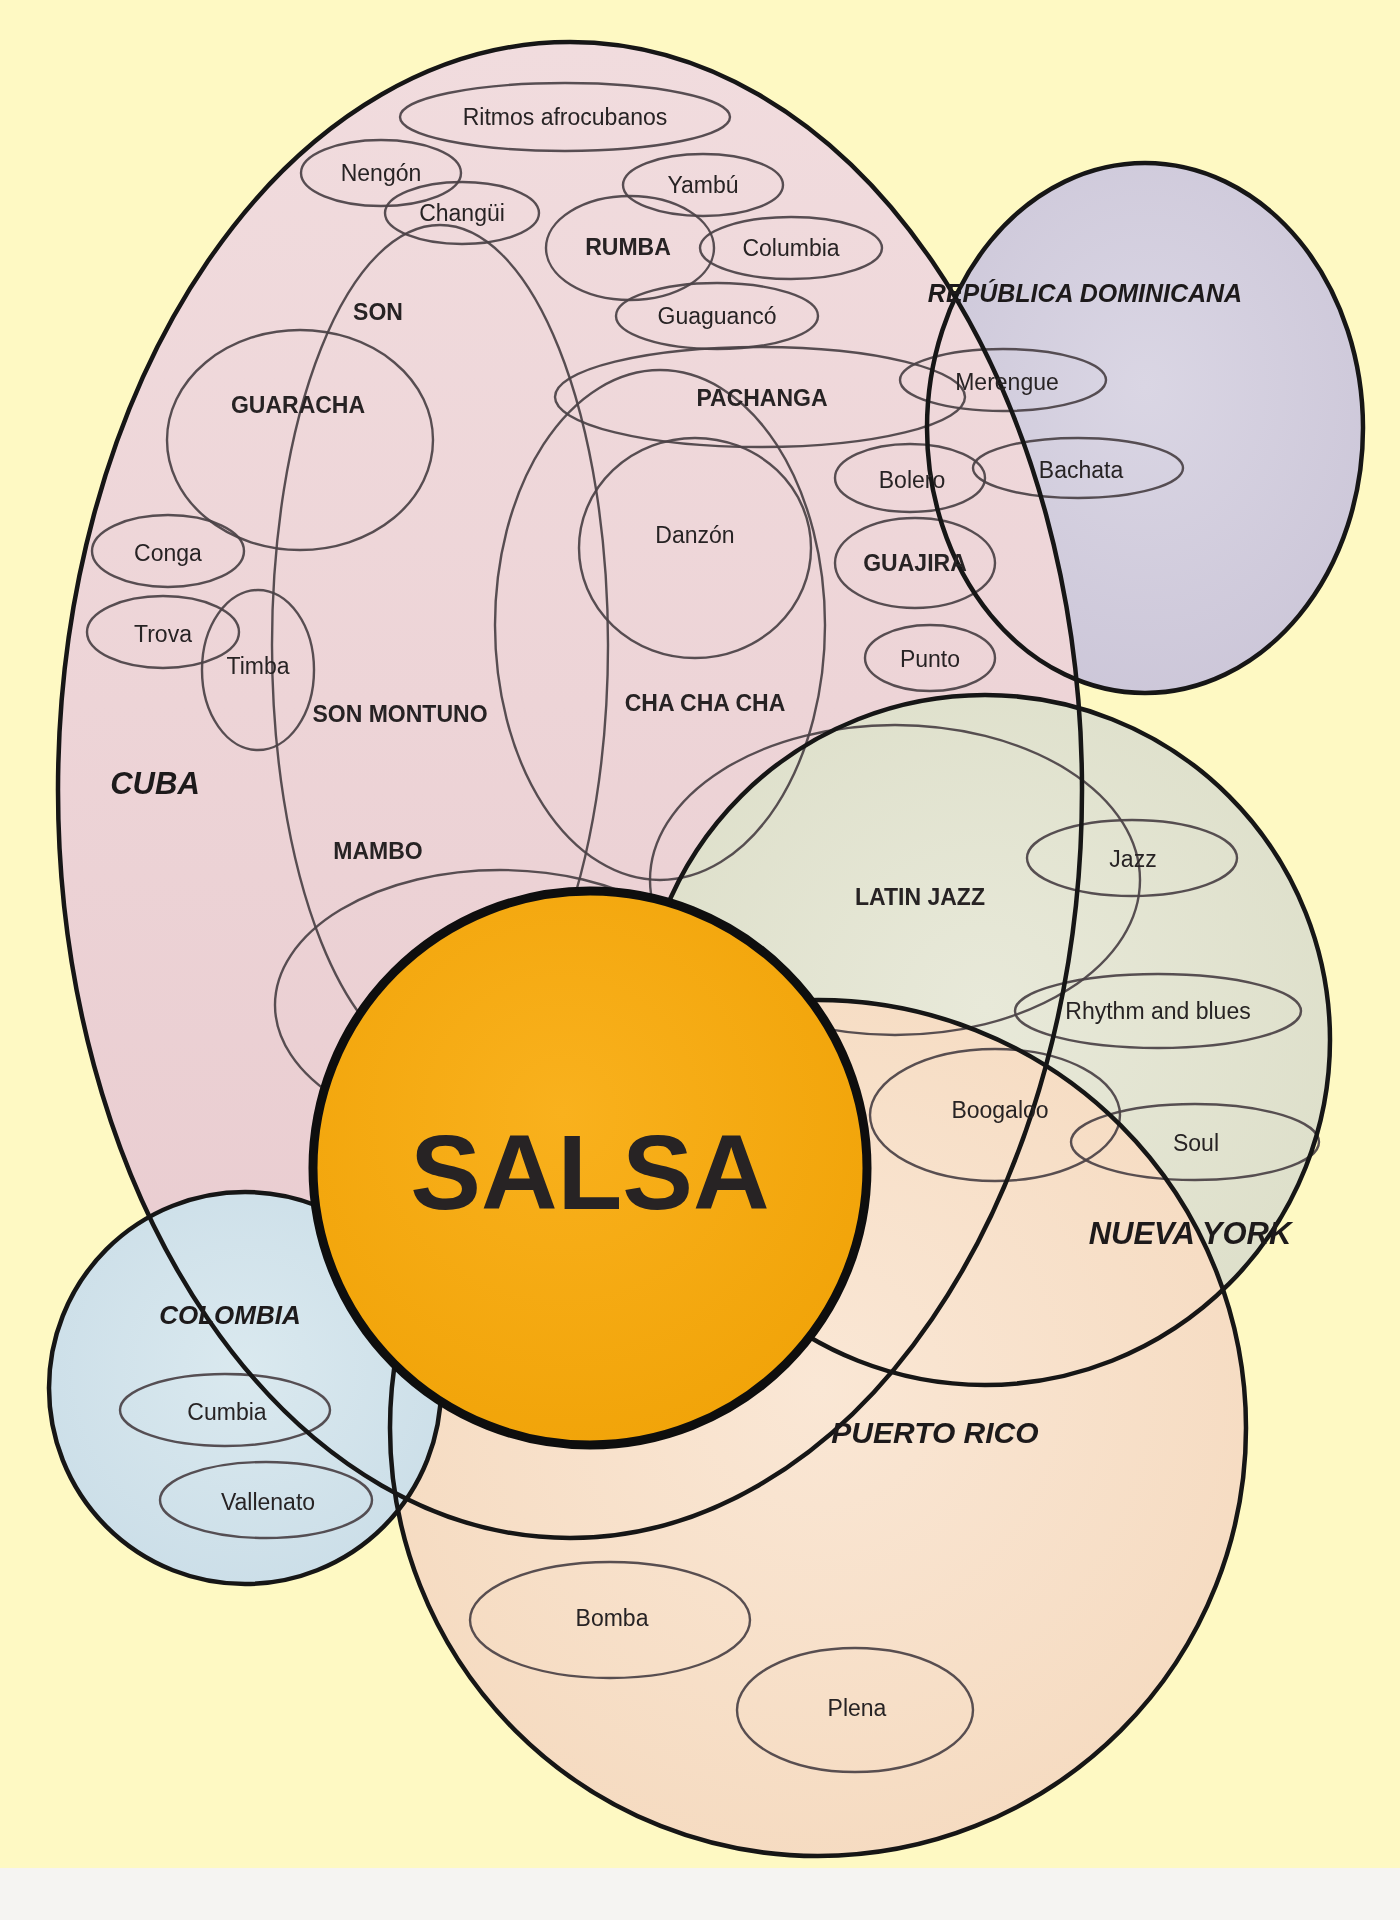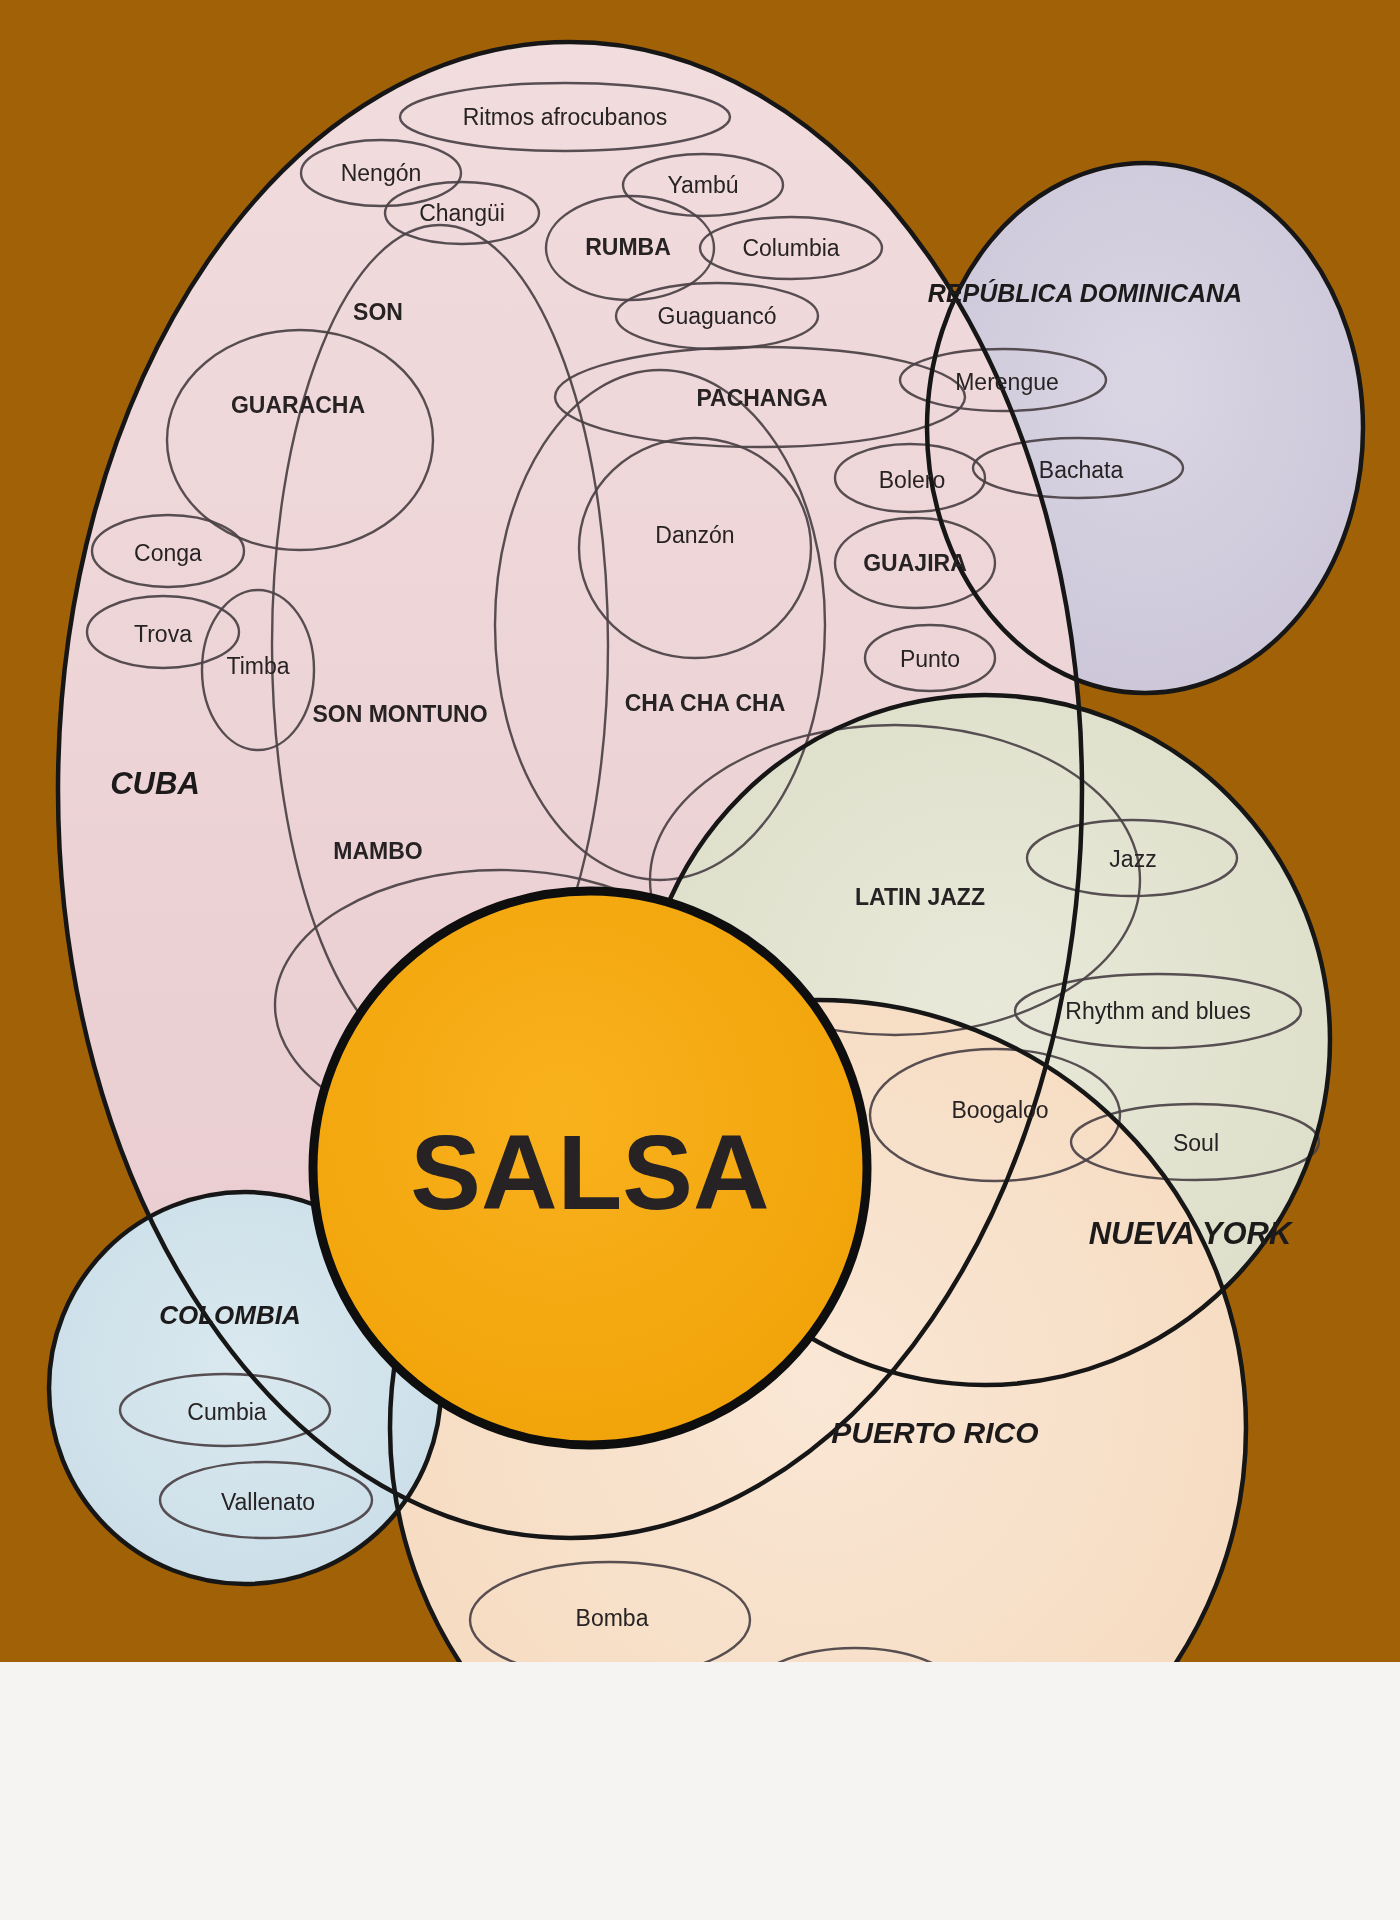--- a/index.html
+++ b/index.html
@@ -1,16 +1,16 @@
 <!DOCTYPE html>
 <html><head>
 <meta charset="utf-8">
 <style>
   html,body{margin:0;padding:0;background:#f5f4f2;}
-  .page{width:1400px;height:1662px;position:relative;overflow:hidden;background:#a16207;}
+  .page{width:1400px;height:1868px;position:relative;overflow:hidden;background:#fef9c3;}
   svg{display:block;}
   text{font-family:"Liberation Sans","DejaVu Sans",sans-serif;fill:#272324;
        text-anchor:middle;dominant-baseline:central;}
   .gname{font-size:23px;}
   .gbold{font-size:23px;font-weight:bold;}
   .country{font-weight:bold;font-style:italic;fill:#1d1a1b;}
   .thin{fill:none;stroke:#4a4145;stroke-width:2.4;opacity:.92;}
   .border{fill:none;stroke:#161616;stroke-width:4.5;}
 </style>
 </head>

